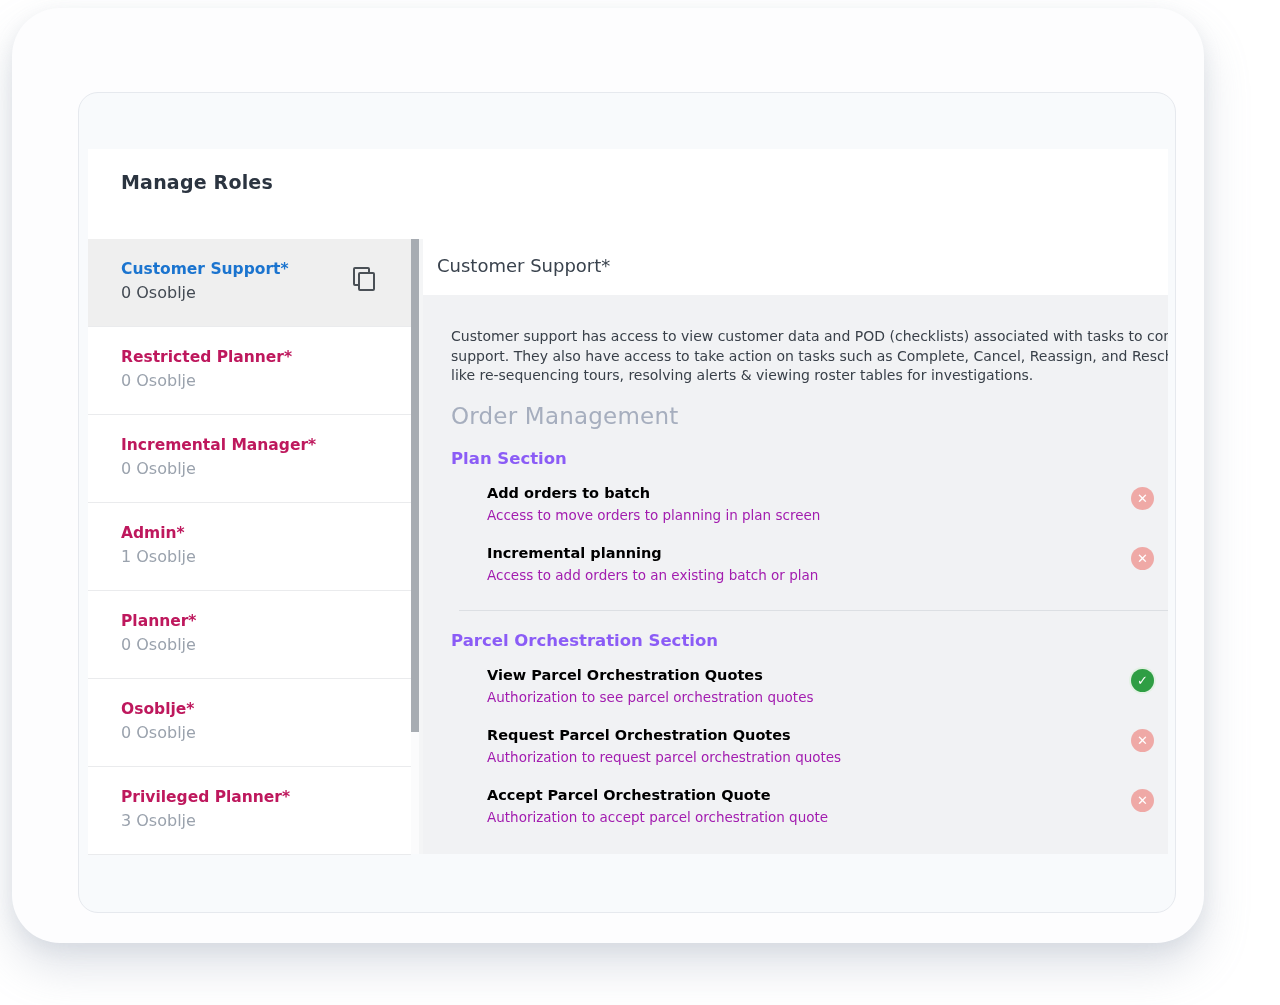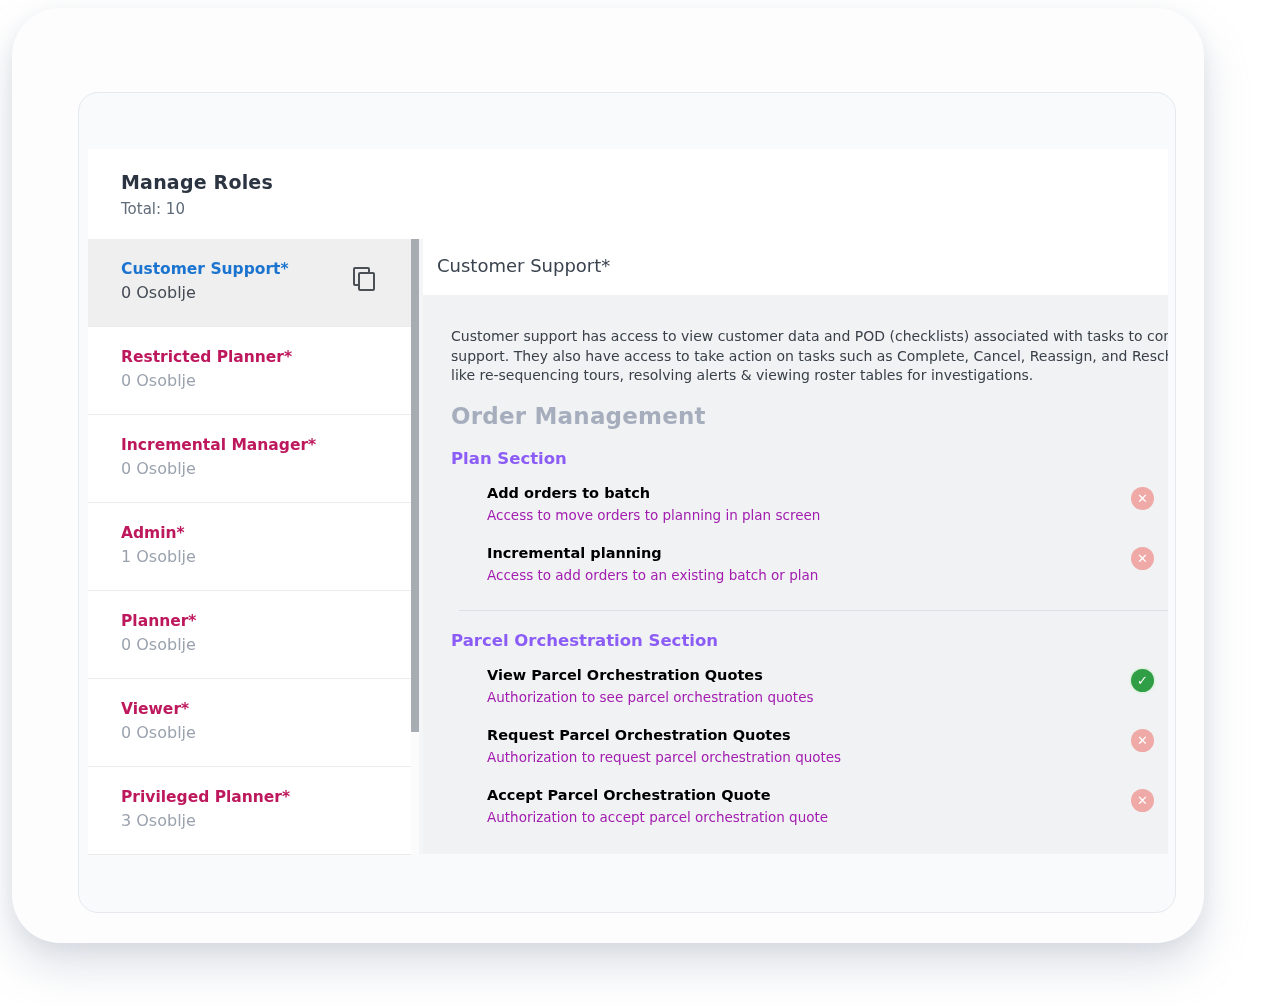--- a/index.html
+++ b/index.html
@@ -55,21 +55,21 @@
 
   
   .main { flex:1; display:flex; flex-direction:column; min-width:0; }
   .main-header { height:56px; background:#ffffff; padding:16px 0 0 14px; flex:none; }
   .role-title { font-size:18px; color:#39424d; }
   .main-content { flex:1; background:#f1f2f4; padding:32px 0 0 28px; overflow:hidden; }
 
   .role-desc { width:717px; font-size:14px; line-height:19.5px; color:#394049; overflow:hidden; }
   .role-desc .line { white-space:nowrap; overflow:hidden; }
 
-  .category-title { margin-top:17px; font-size:23px; font-weight:bold; color:#a6aebe; letter-spacing:.2px; }
+  .category-title { margin-top:17px; font-size:23px; font-weight:normal; color:#a6aebe; letter-spacing:.2px; }
 
   .perm-section { margin-top:20px; }
   .section-title { font-size:16.5px; font-weight:bold; color:#8b5cf6; }
   .perm-rows { margin-left:36px; width:681px; }
   .perm-row { position:relative; margin-top:17px; min-height:43px; padding-right:60px; }
   .perm-title { font-size:14.5px; font-weight:bold; color:#000000; }
   .perm-desc { margin-top:6px; font-size:13.5px; color:#a21caf; }
 
   .status { position:absolute; right:14px; top:2px; width:23px; height:23px; border-radius:50%;
             display:flex; align-items:center; justify-content:center; cursor:pointer;
@@ -90,21 +90,20 @@
   <div class="bg-bar b2"></div>
   <div class="bg-bar b3"></div>
   <div class="bg-line"></div>
 
   <div class="frame">
     <div class="card">
       <div class="panel">
 
         <div class="panel-header">
           <div class="page-title">Manage Roles</div>
-          <div class="page-subtitle">Total: 10</div>
         </div>
 
         <div class="panel-body">
 
           <div class="sidebar">
             <div class="role-list">
 
               <div class="role-item selected">
                 <div class="role-name">Customer Support*</div>
                 <div class="role-count">0 Osoblje</div>
@@ -127,21 +126,21 @@
                 <div class="role-name">Admin*</div>
                 <div class="role-count">1 Osoblje</div>
               </div>
 
               <div class="role-item">
                 <div class="role-name">Planner*</div>
                 <div class="role-count">0 Osoblje</div>
               </div>
 
               <div class="role-item">
-                <div class="role-name">Viewer*</div>
+                <div class="role-name">Osoblje*</div>
                 <div class="role-count">0 Osoblje</div>
               </div>
 
               <div class="role-item">
                 <div class="role-name">Privileged Planner*</div>
                 <div class="role-count">3 Osoblje</div>
               </div>
 
             </div>
             <div class="scrollbar-track">

